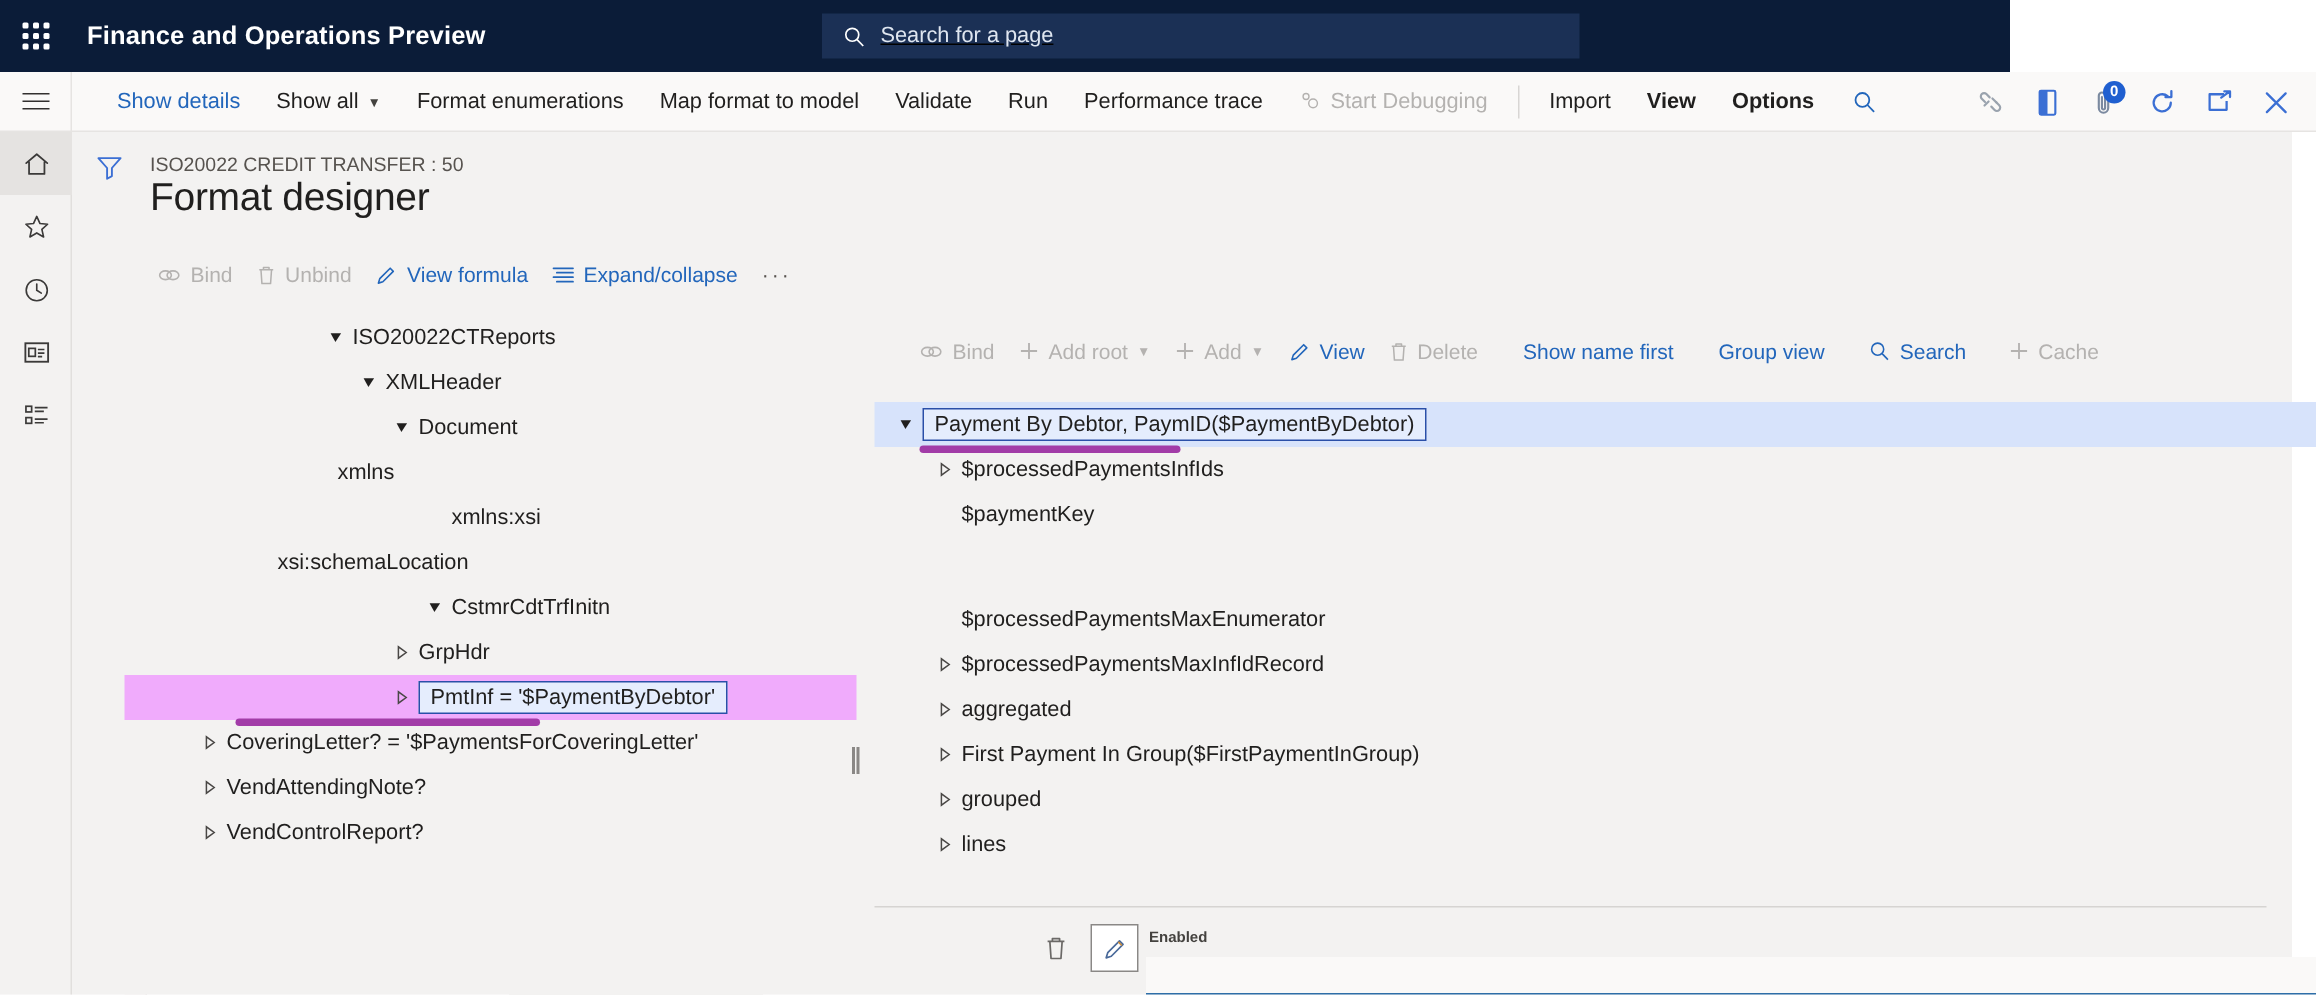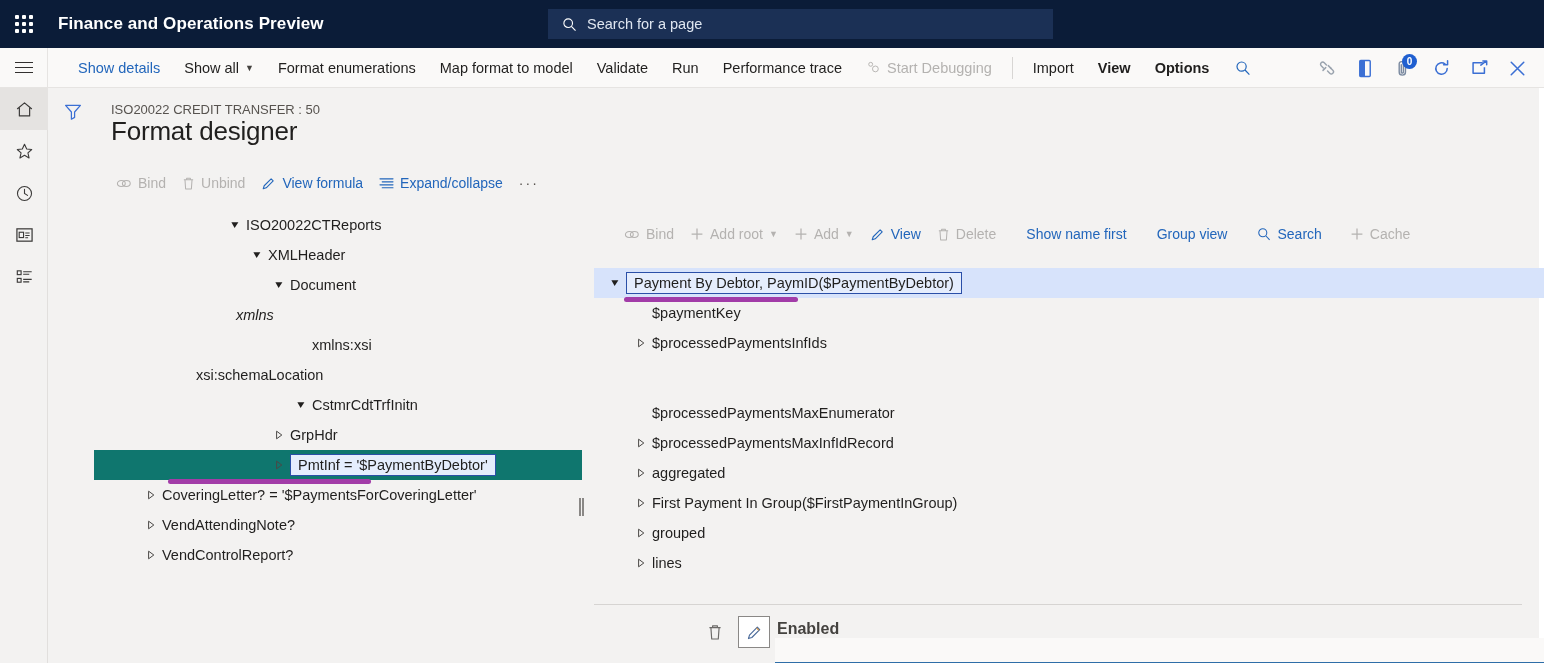--- a/index.html
+++ b/index.html
@@ -6,42 +6,42 @@
   html, body {
     margin: 0; padding: 0;
     width: 1544px; height: 663px;
     overflow: hidden;
     font-family: "Liberation Sans", sans-serif;
     background: #ffffff;
   }
 
   
   #topnav {
-    position: absolute; left: 0; top: 0; width: 1544px; height: 48px;
+    position: absolute; left: 0; top: 0; width: 1340px; height: 48px;
     background: #0b1c38;
     display: flex; align-items: center;
   }
   #waffle {
     width: 48px; height: 48px;
     display: flex; align-items: center; justify-content: center;
     cursor: pointer;
   }
   .waffle-grid {
     display: grid; grid-template-columns: repeat(3, 4px);
     grid-template-rows: repeat(3, 4px); gap: 3px;
   }
   .waffle-grid i { display: block; width: 4px; height: 4px; background: #fff; border-radius: 1px; }
   #app-title {
     color: #ffffff; font-size: 17px; font-weight: bold;
     margin-left: 10px; letter-spacing: .1px; white-space: nowrap;
   }
   #search-box {
     position: absolute; left: 548px; top: 9px; width: 505px; height: 30px;
     background: #1b3055; display: flex; align-items: center;
-    padding-left: 14px; cursor: text;
+    padding-left: 14px; cursor: text; text-decoration: underline;
   }
   #search-box .s-icon { margin-right: 10px; display: flex; }
   #search-placeholder { color: #dfe6f0; font-size: 14.5px; }
   .nav-right { position: absolute; right: 0; top: 0; height: 48px; display: flex; align-items: center; }
   .nav-item {
     height: 48px; display: flex; align-items: center; justify-content: center;
     color: #fff; cursor: pointer; padding: 0 14px;
   }
   #company-label { font-size: 14.5px; color: #ffffff; letter-spacing: .4px; }
   #avatar {
@@ -98,21 +98,21 @@
 
   
   #filtercol {
     position: absolute; left: 48px; top: 88px; width: 50px; height: 575px;
     background: #f3f2f1; border-right: 1px solid #e1dfdd;
   }
   #filter-icon { margin: 14px auto 0; width: 50px; display: flex; justify-content: center; cursor: pointer; }
 
   
   #workspace {
-    position: absolute; left: 94px; top: 88px; width: 1445px; height: 575px;
+    position: absolute; left: 83px; top: 88px; width: 1445px; height: 575px;
     background: #f3f2f1;
   }
   #page-caption {
     position: absolute; left: 17px; top: 14px;
     font-size: 13px; color: #57534f;
   }
   #page-title {
     position: absolute; left: 17px; top: 28px;
     font-size: 26px; color: #201f1e; letter-spacing: -.2px;
   }
@@ -125,21 +125,21 @@
     height: 28px; cursor: pointer; color: #2266bb; white-space: nowrap;
   }
   .tb-btn.disabled { color: #b4b2b0; cursor: default; }
   .tb-btn .ic { margin-right: 6px; display: flex; align-items: center; }
   #left-tree { position: absolute; left: 0; top: 42px; width: 488px; }
   .trow {
     height: 30px; display: flex; align-items: center;
     font-size: 14.5px; color: #201f1e; cursor: pointer;
   }
   .trow .tw { width: 22px; display: flex; justify-content: center; align-items: center; }
-  .trow.sel { background: #0f766e; text-align: right; }
+  .trow.sel { background: #f0abfc; text-align: right; }
   .boxed {
     border: 1px solid #2a4fa8; padding: 2px 7px; background: #e5edfd;
     display: inline-block; line-height: 16px;
   }
   .underline-anno {
     position: absolute; height: 5px; border-radius: 3px; background: #a23ca8;
   }
   #splitter {
     position: absolute; left: 485px; top: 330px; width: 5px; height: 18px;
     cursor: col-resize;
@@ -173,21 +173,21 @@
   }
   #footer-strip .fdiv { position: absolute; left: 0; top: 0; width: 928px; height: 1px; background: #d6d4d2; }
   #trash-btn { position: absolute; left: 107px; top: 14px; width: 28px; height: 28px;
     display:flex; align-items:center; justify-content:center; cursor:pointer; }
   #edit-btn {
     position: absolute; left: 144px; top: 12px; width: 32px; height: 32px;
     border: 1px solid #8a8886; background: #ffffff;
     display:flex; align-items:center; justify-content:center; cursor:pointer;
   }
   #enabled-label {
-    position: absolute; left: 183px; top: 16px; font-size: 16px;
+    position: absolute; left: 183px; top: 16px; font-size: 10px;
     color: #44423f; font-weight: bold;
   }
   #enabled-field {
     position: absolute; left: 181px; top: 34px; width: 847px; height: 25px;
     background: #faf9f8; border-bottom: 1px solid #2e6ea8; cursor: text;
   }
 
   svg { display: block; }
 </style>
 </head>
@@ -435,21 +435,21 @@
           <span>XMLHeader</span>
         </div>
         <div class="trow" style="padding-left: 174px;">
           <span class="tw">
             <svg width="10" height="10" viewBox="0 0 10 10">
               <path d="M1.4 2.2h7L4.6 8z" fill="#201f1e"></path>
             </svg>
           </span>
           <span>Document</span>
         </div>
-        <div class="trow" style="padding-left: 120px; font-style: italic;">
+        <div class="trow" style="padding-left: 120px;">
           <span class="tw"></span>
           <span>xmlns</span>
         </div>
         <div class="trow" style="padding-left: 196px;">
           <span class="tw"></span>
           <span>xmlns:xsi</span>
         </div>
         <div class="trow" style="padding-left: 80px;">
           <span class="tw"></span>
           <span>xsi:schemaLocation</span>
@@ -588,30 +588,30 @@
     <div class="rrow sel" style="padding-left: 10px;">
           <span class="tw">
             <svg width="10" height="10" viewBox="0 0 10 10">
               <path d="M1.4 2.2h7L4.6 8z" fill="#201f1e"></path>
             </svg>
           </span>
           <span class="boxed">Payment By Debtor, PaymID($PaymentByDebtor)</span>
         </div>
         <div class="underline-anno" style="left: 30px; top: 29px; width: 174px;"></div>
         <div class="rrow" style="padding-left: 36px;">
+          <span class="tw">
+            <svg width="10" height="10" viewBox="0 0 10 10">
+              <path d="M2.6 1.2v7.6L7.8 5z" fill="none" stroke="#4a4846" stroke-width="1"></path>
+            </svg>
+          </span>
+          <span>$processedPaymentsInfIds</span>
+        </div>
+        <div class="rrow" style="padding-left: 36px;">
           <span class="tw"></span>
           <span>$paymentKey</span>
-        </div>
-        <div class="rrow" style="padding-left: 36px;">
-          <span class="tw">
-            <svg width="10" height="10" viewBox="0 0 10 10">
-              <path d="M2.6 1.2v7.6L7.8 5z" fill="none" stroke="#4a4846" stroke-width="1"></path>
-            </svg>
-          </span>
-          <span>$processedPaymentsInfIds</span>
         </div>
         <div class="rrow" style="padding-left: 36px; margin-top: 40px;">
           <span class="tw"></span>
           <span>$processedPaymentsMaxEnumerator</span>
         </div>
         <div class="rrow" style="padding-left: 36px;">
           <span class="tw">
             <svg width="10" height="10" viewBox="0 0 10 10">
               <path d="M2.6 1.2v7.6L7.8 5z" fill="none" stroke="#4a4846" stroke-width="1"></path>
             </svg>

